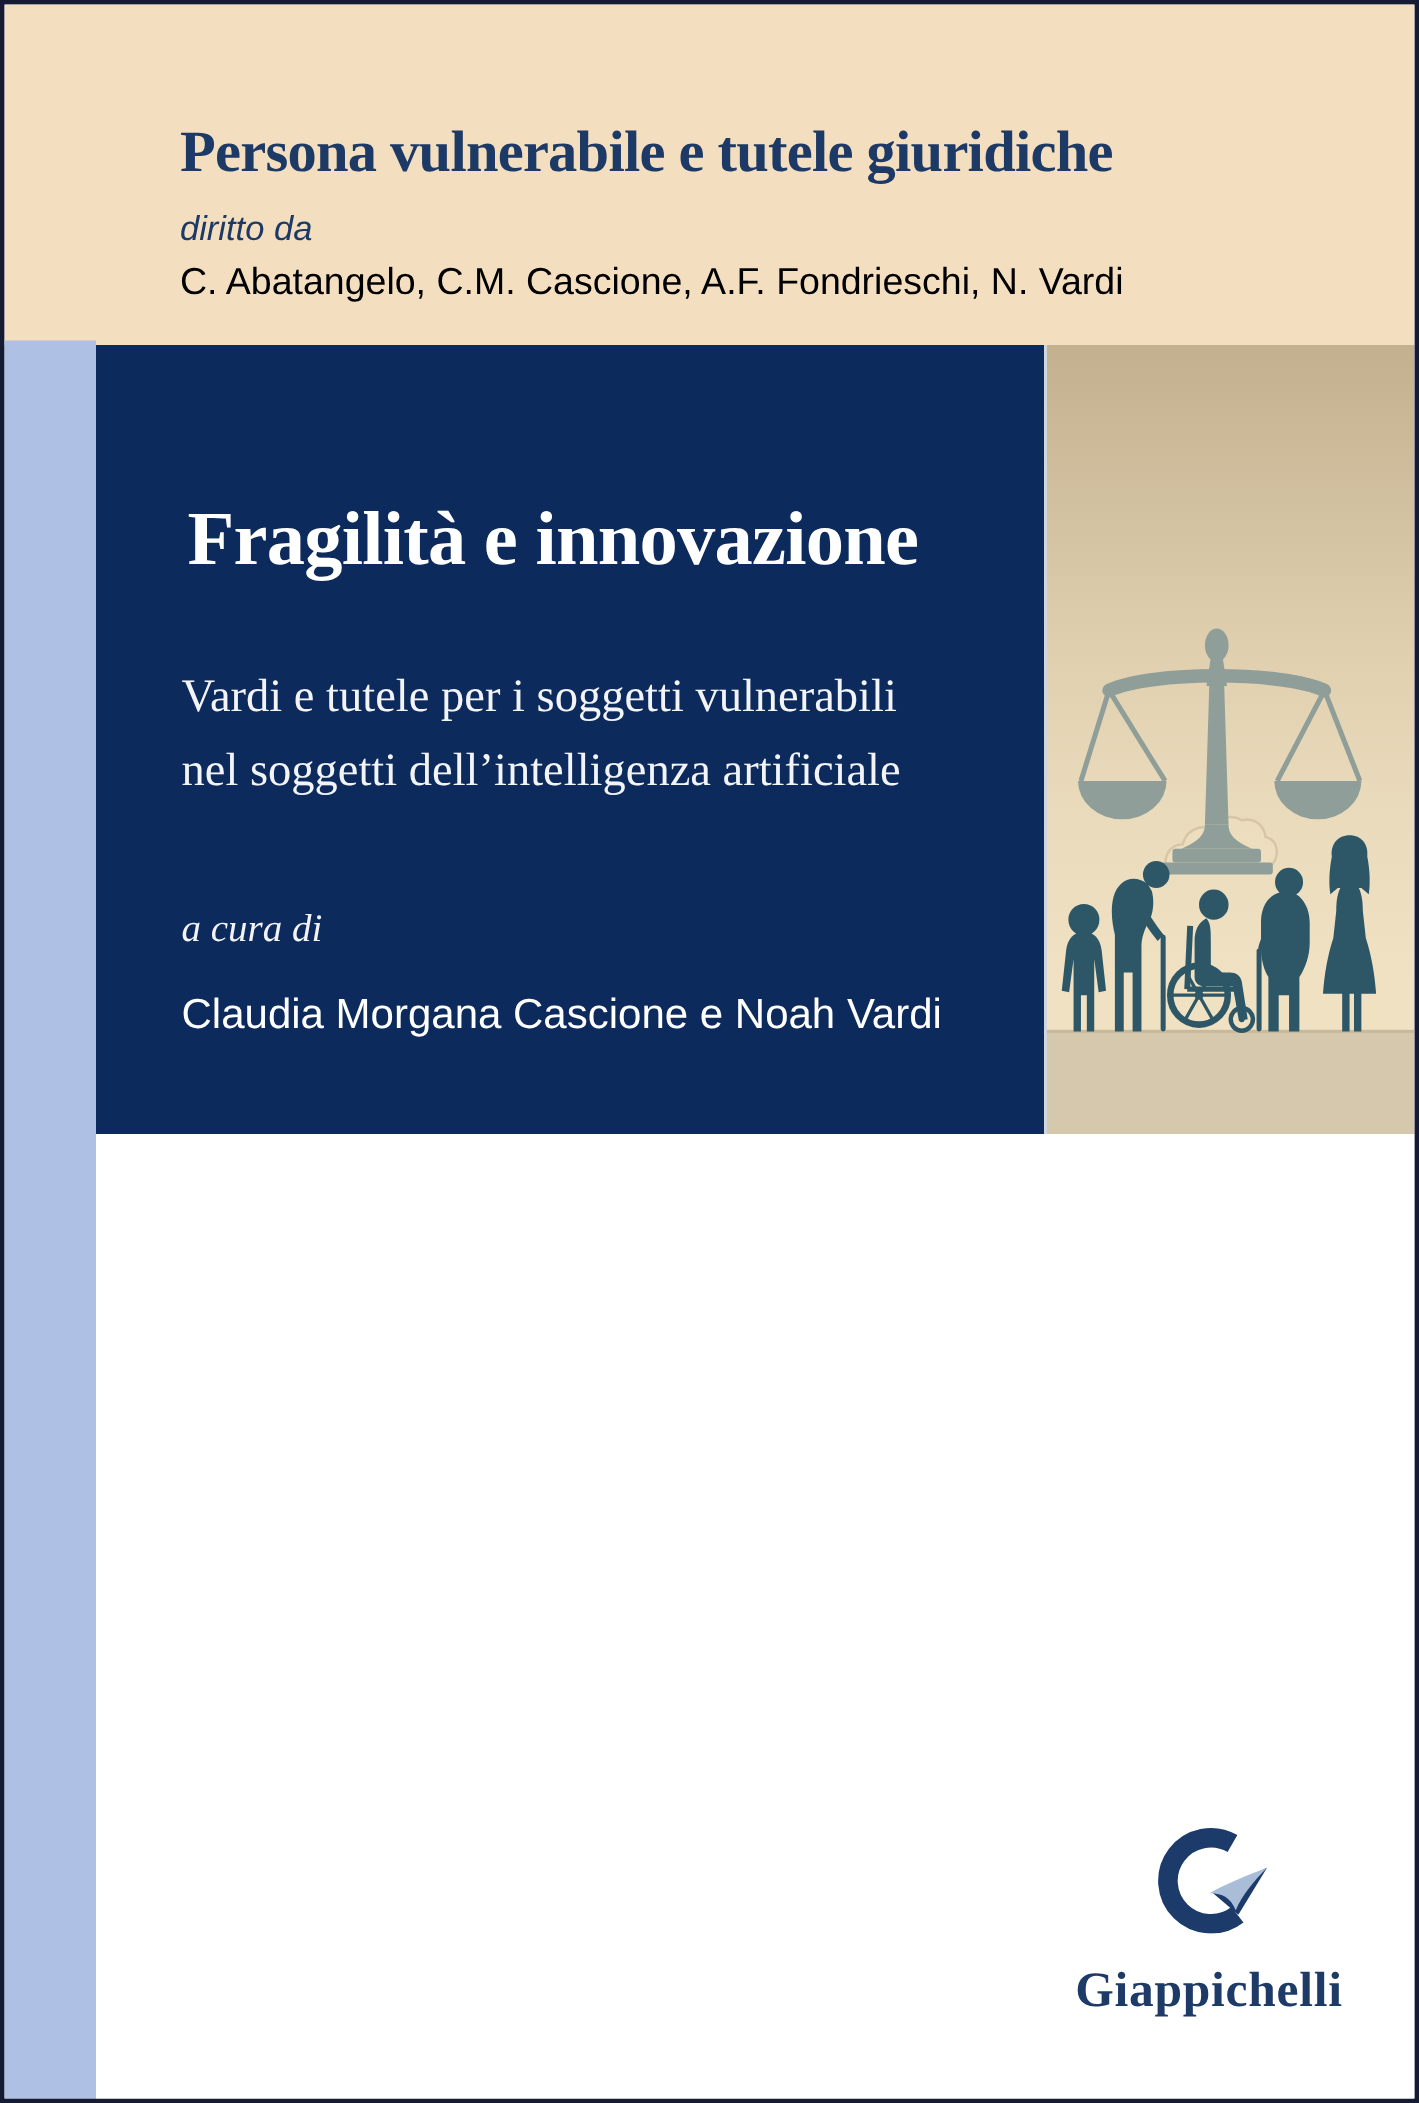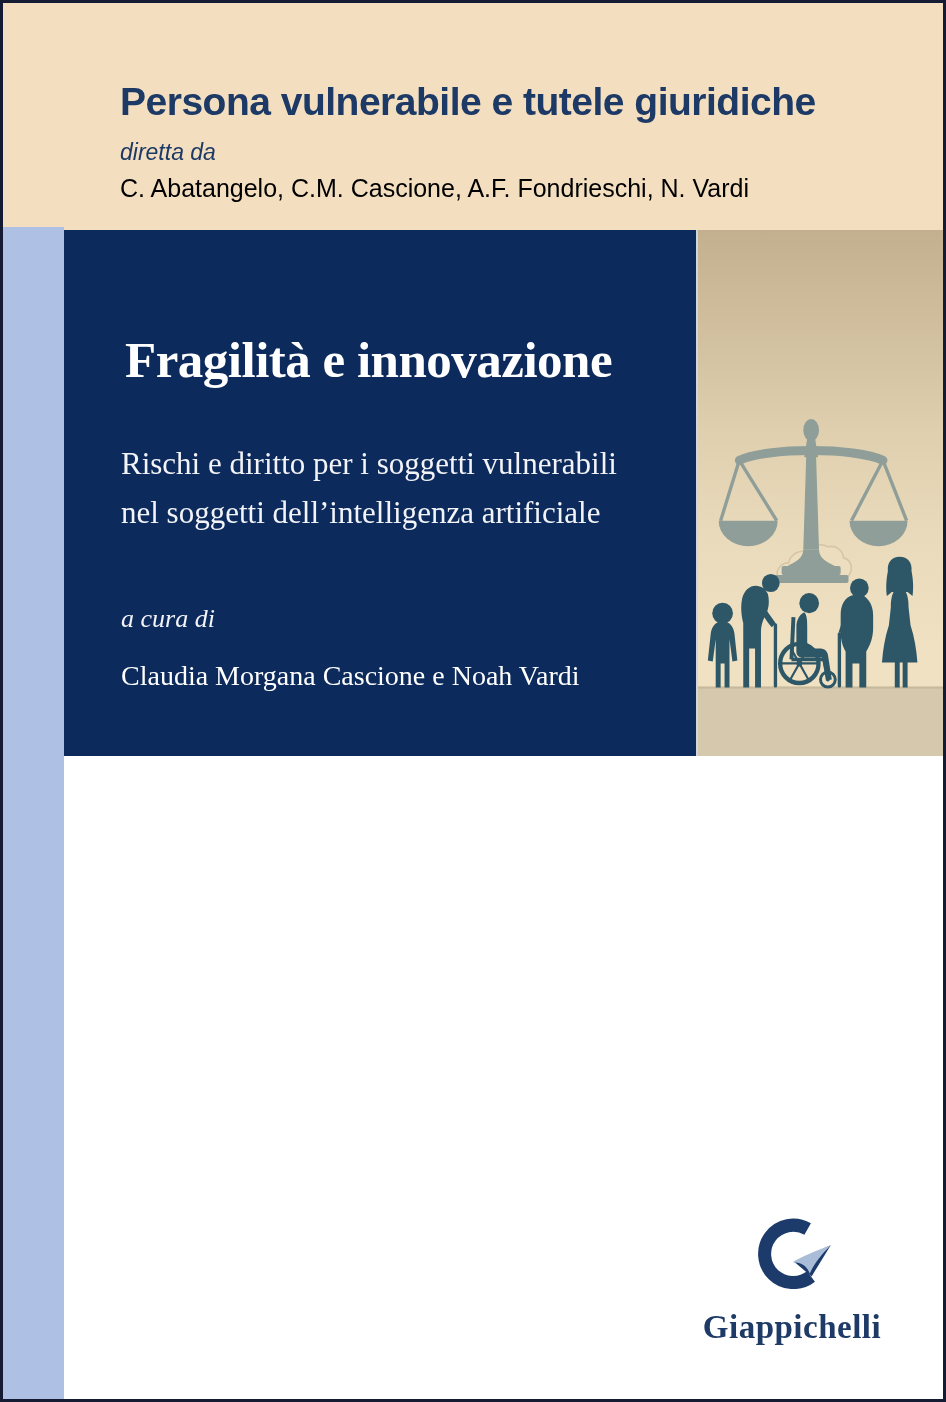--- a/index.html
+++ b/index.html
@@ -15,21 +15,21 @@
   }
   
   .header{
     box-sizing:border-box;
     height:227px;
     background:#f3dfc0;
     padding:78px 20px 0 117px;
   }
   .series-title{
     margin:0;
-    font-family:Liberation Sans, sans-serif;
+    font-family:Liberation Serif, serif;
     font-weight:bold;
     font-size:39px;
     letter-spacing:-0.5px;
     color:#1d3965;
     line-height:1.1;
   }
   .directed-by{
     margin-top:15px;
     font-style:italic;
     font-size:23px;
@@ -78,38 +78,37 @@
     margin-top:66px;
     font-family:"Liberation Serif","DejaVu Serif",serif;
     font-style:italic;
     font-size:26px;
     color:#f2f4f8;
   }
   .editors{
     margin-top:26px;
     font-size:28px;
     color:#ffffff;
-    font-family:Liberation Serif, serif;
   }
   .illustration{
     flex:1;
     border-left:2px solid #cfd6de;
     overflow:hidden;
   }
   .illustration svg{display:block;width:100%;height:100%;}
   
   .footer{
     position:relative;
     height:646px;
     background:#ffffff;
     margin-left:61px;
   }
   .logo-block{
     position:absolute;
-    right:58px;
+    right:44px;
     top:448px;
     width:186px;
     display:flex;
     flex-direction:column;
     align-items:center;
   }
   .logo-g{width:100px;height:85px;}
   .publisher-name{
     margin-top:20px;
     font-family:"Liberation Serif","DejaVu Serif",serif;
@@ -121,30 +120,30 @@
 </style>
 </head>
 <body>
 
 <div class="page">
 
   <div class="stripe"></div>
 
   <header class="header">
     <h1 class="series-title">Persona vulnerabile e tutele giuridiche</h1>
-    <div class="directed-by">diretta da</div>
+    <div class="directed-by">diritto da</div>
     <div class="directors">C. Abatangelo, C.M. Cascione, A.F. Fondrieschi, N. Vardi</div>
   </header>
 
   <div class="middle">
 
     <section class="title-panel">
       <h2 class="book-title">Fragilità e innovazione</h2>
       <p class="book-subtitle">
-        <span>Rischi e diritto per i soggetti vulnerabili</span><br>
+        <span>Vardi e tutele per i soggetti vulnerabili</span><br>
         <span>nel soggetti dell’intelligenza artificiale</span>
       </p>
       <div class="edited-by">a cura di</div>
       <div class="editors">Claudia Morgana Cascione e Noah Vardi</div>
     </section>
 
     <aside class="illustration">
       <svg viewBox="0 0 249 523" preserveAspectRatio="none">
         <defs>
           <linearGradient id="bgGrad" x1="0" y1="0" x2="0" y2="1">

